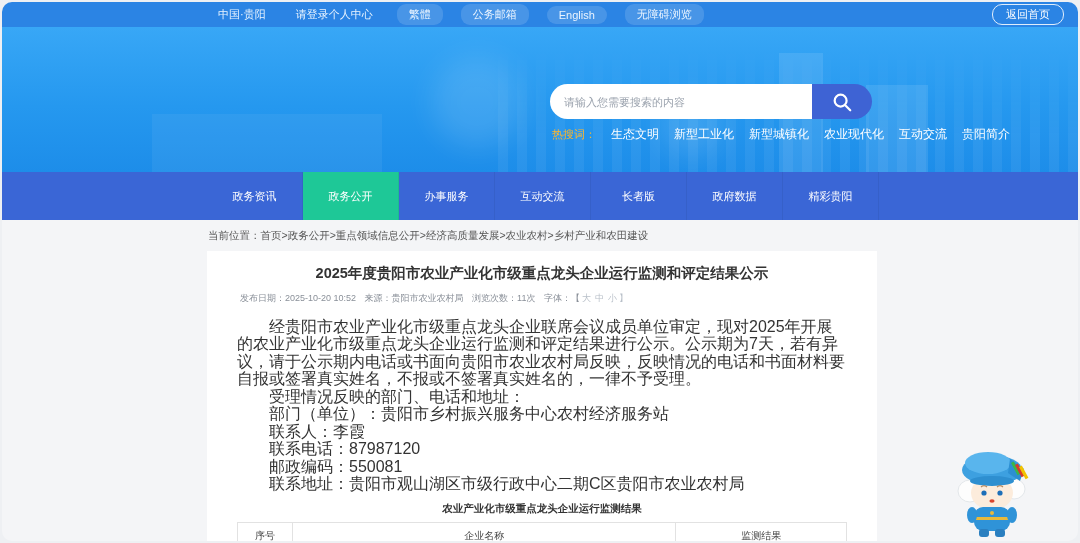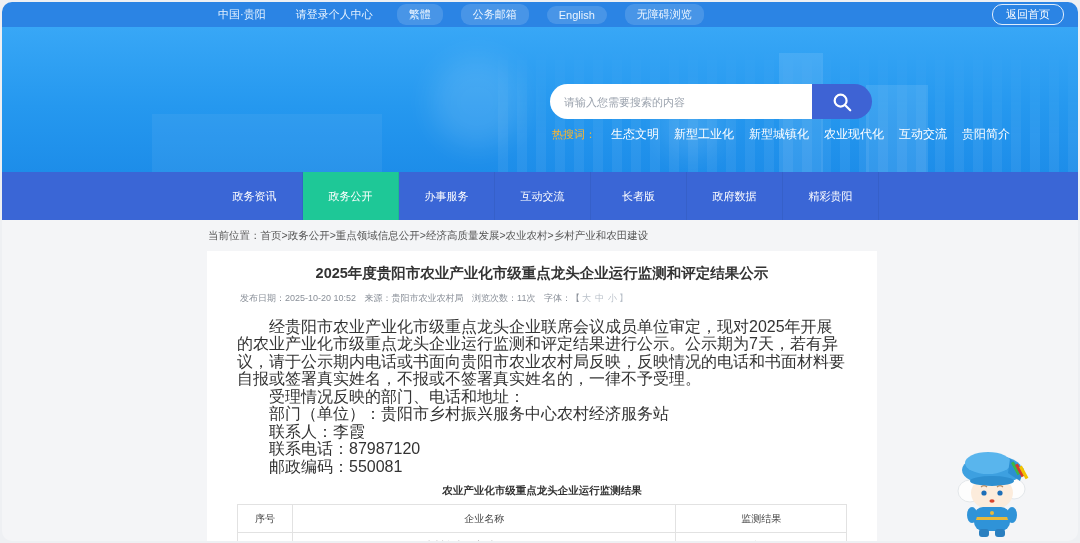--- a/index.html
+++ b/index.html
@@ -176,20 +176,21 @@
           <p class="para">受理情况反映的部门、电话和地址：</p>
 
           <p class="para">部门（单位）：贵阳市乡村振兴服务中心农村经济服务站</p>
 
           <p class="para">联系人：李霞</p>
 
           <p class="para">联系电话：87987120</p>
 
           <p class="para">邮政编码：550081</p>
 
+          <p class="para">联系地址：贵阳市观山湖区市级行政中心二期C区贵阳市农业农村局</p>
         </div>
 
       <div class="tbl-title">农业产业化市级重点龙头企业运行监测结果</div>
 
       <table class="result">
         <thead>
           <tr>
             <th class="c-idx">序号</th>
             <th class="c-name">企业名称</th>
             <th class="c-res">监测结果</th>

